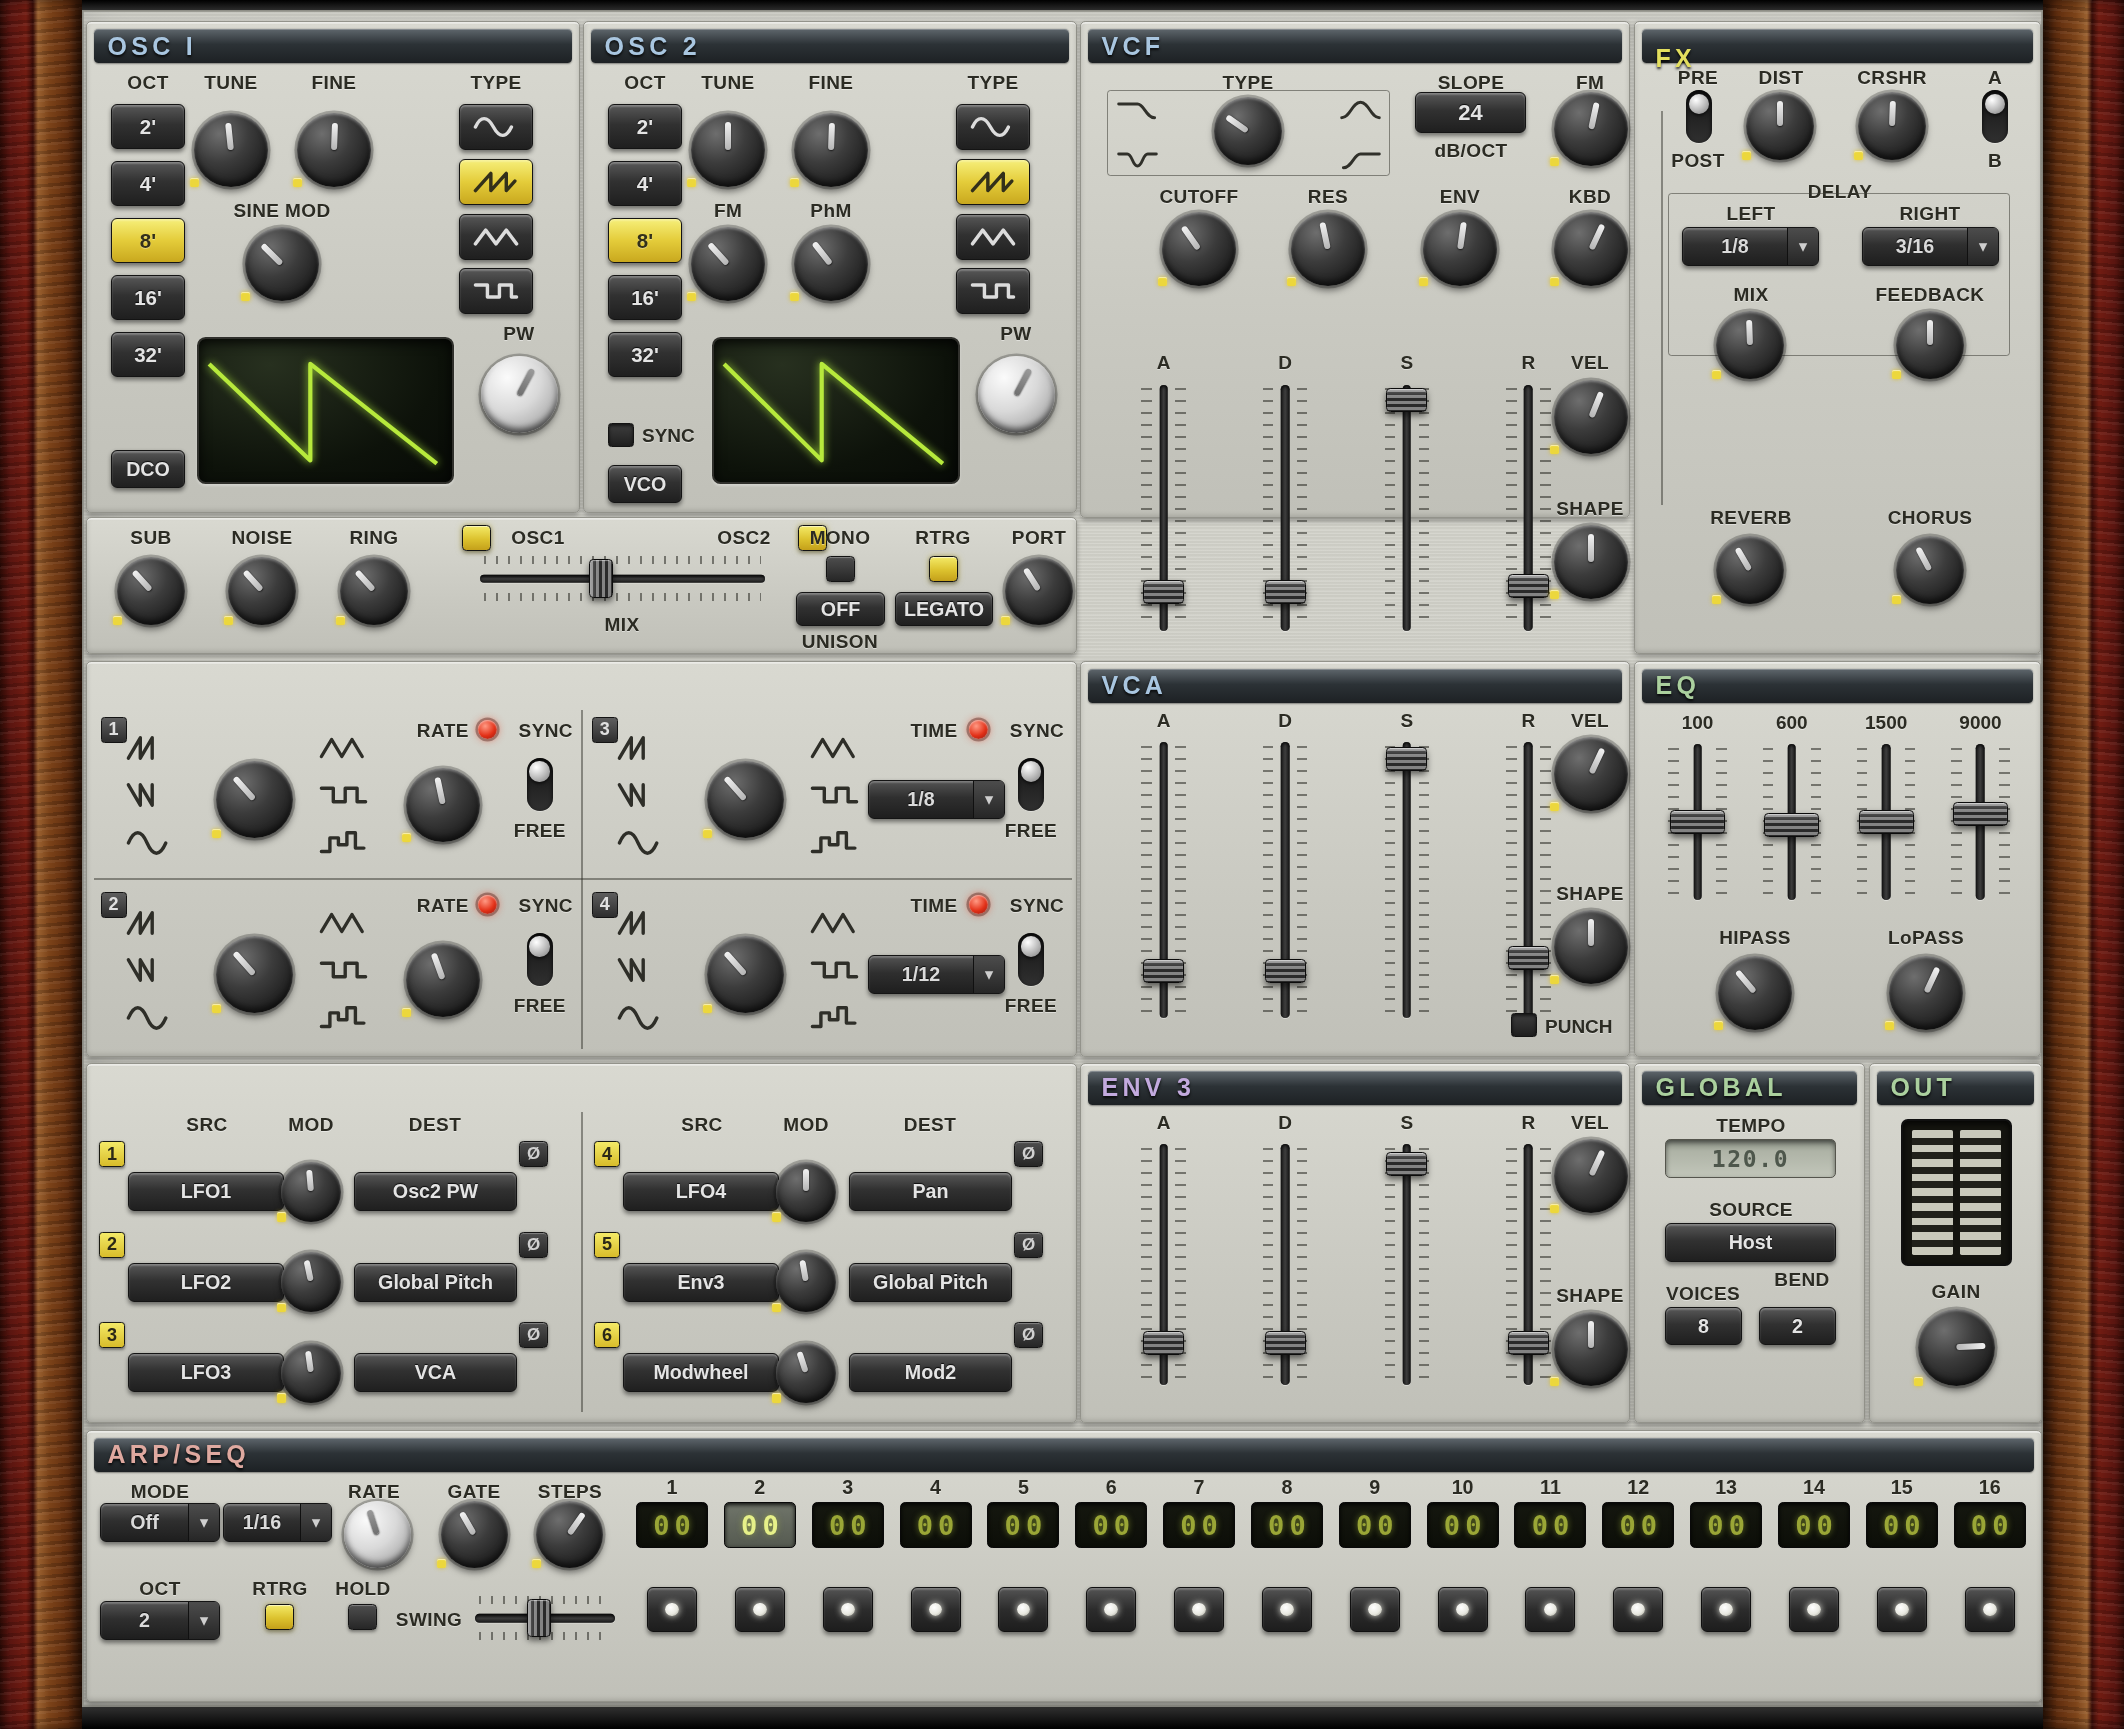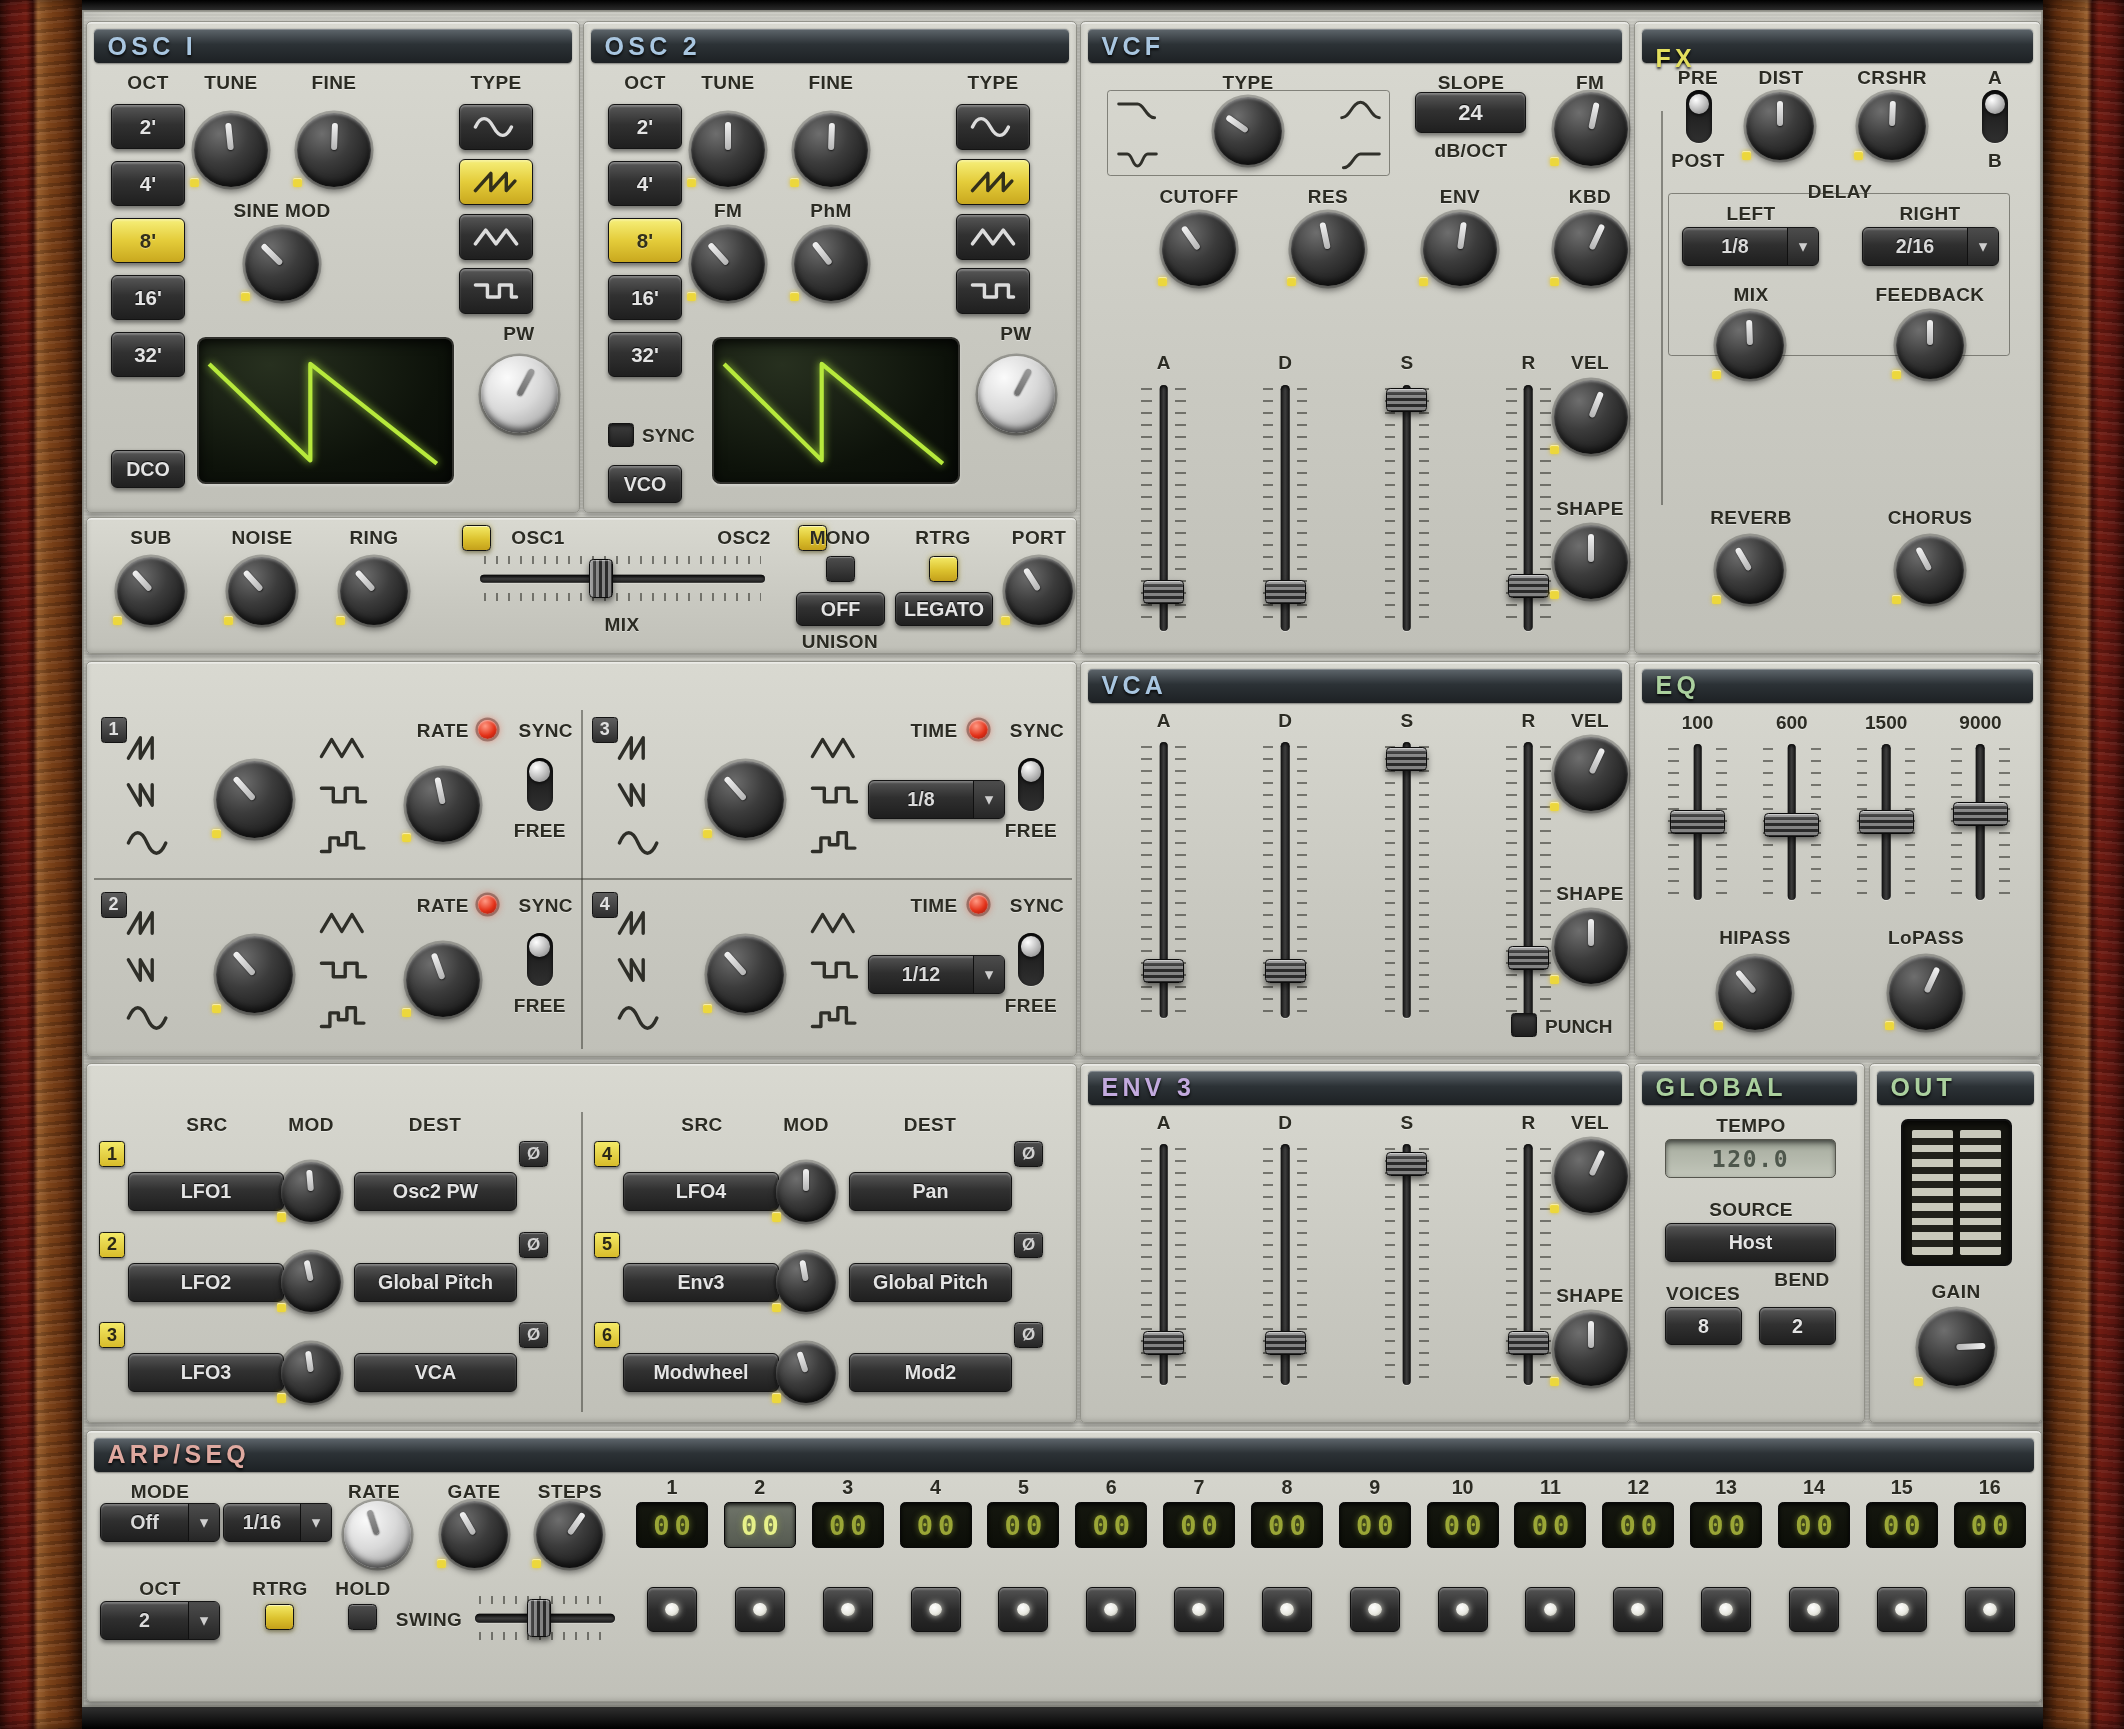--- a/index.html
+++ b/index.html
@@ -288,21 +288,21 @@
     <div class="clbl" style="left:753px;top:113px">UNISON</div>
     <div class="clbl" style="left:856px;top:8.6px">RTRG</div>
     <div class="mini yellow" style="left:842px;top:38px"></div>
     <div class="btn" style="left:808px;top:74px;width:98px;height:34px">LEGATO</div>
     <div class="clbl" style="left:952px;top:8.6px">PORT</div>
     <div class="knob k80 ydot" style="left: 918px; top: 39px; --rot: -32deg;">
         <div class="ptr"></div>
       </div>
   </section>
 
-  <section class="panel" style="left:1080px;top:21.4px;width:550px;height:633px">
+  <section class="panel" style="left:1080px;top:21.4px;width:550px;height:497px">
     <div class="phead">
         <span class="ptitle" style="color: rgb(169, 198, 224);">VCF</span>
       </div>
     <div class="clbl" style="left:167px;top:50px">TYPE</div>
     <div class="groupbox" style="left:26px;top:68px;width:283px;height:86px"></div>
     <div class="glyph" style="left:36px;top:75px"><svg viewBox="0 0 48 30" width="41" height="26">
           <path d="M2 8 H24 C32 8 34 24 44 24"></path>
         </svg></div>
     <div class="glyph" style="left:259px;top:75px"><svg viewBox="0 0 48 30" width="41" height="26">
           <path d="M2 24 C12 24 14 6 24 6 C34 6 36 24 46 24"></path>
@@ -416,21 +416,21 @@
     <div class="clbl" style="left:360px;top:128px">B</div>
     <div class="clbl" style="left:205px;top:159px">DELAY</div>
     <div class="groupbox" style="left:33px;top:171px;width:342px;height:163px"></div>
     <div class="clbl" style="left:116px;top:181px">LEFT</div>
     <div class="clbl" style="left:295px;top:181px">RIGHT</div>
     <div class="dd" style="left:47px;top:205px;width:137px">
       <span class="val">1/8</span>
         <span class="arr">▾</span>
     </div>
     <div class="dd" style="left:227px;top:205px;width:137px">
-      <span class="val">2/16</span>
+      <span class="val">3/16</span>
         <span class="arr">▾</span>
     </div>
     <div class="clbl" style="left:116px;top:262px">MIX</div>
     <div class="knob k80 ydot" style="left: 81px; top: 289px; --rot: -2deg;">
         <div class="ptr"></div>
       </div>
     <div class="clbl" style="left:295px;top:262px">FEEDBACK</div>
     <div class="knob k80 ydot" style="left: 261px; top: 289px; --rot: 0deg;">
         <div class="ptr"></div>
       </div>

